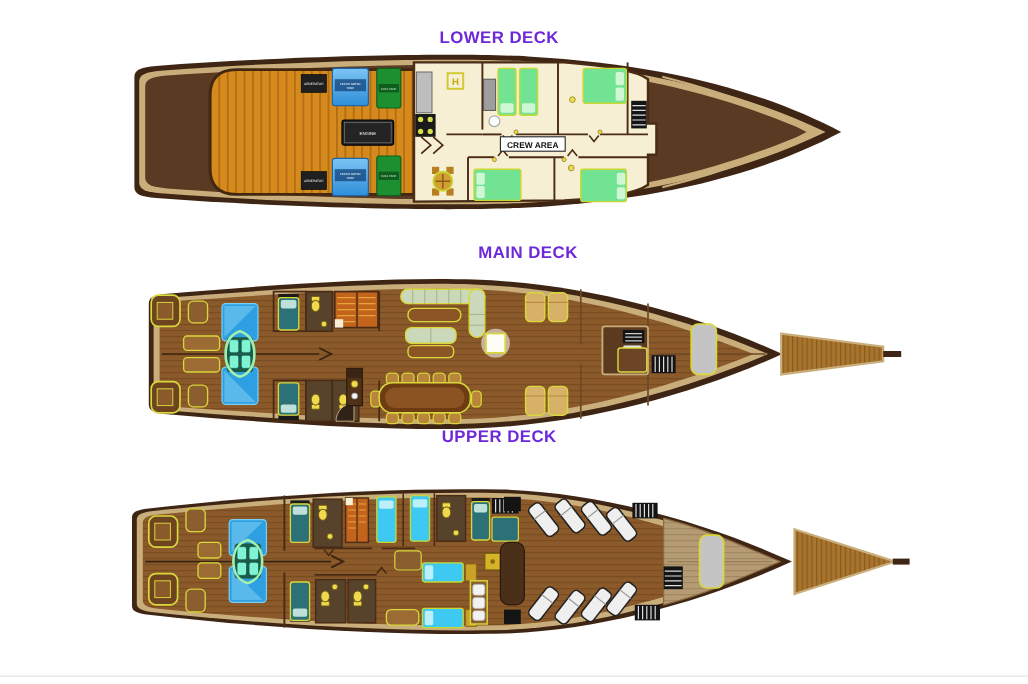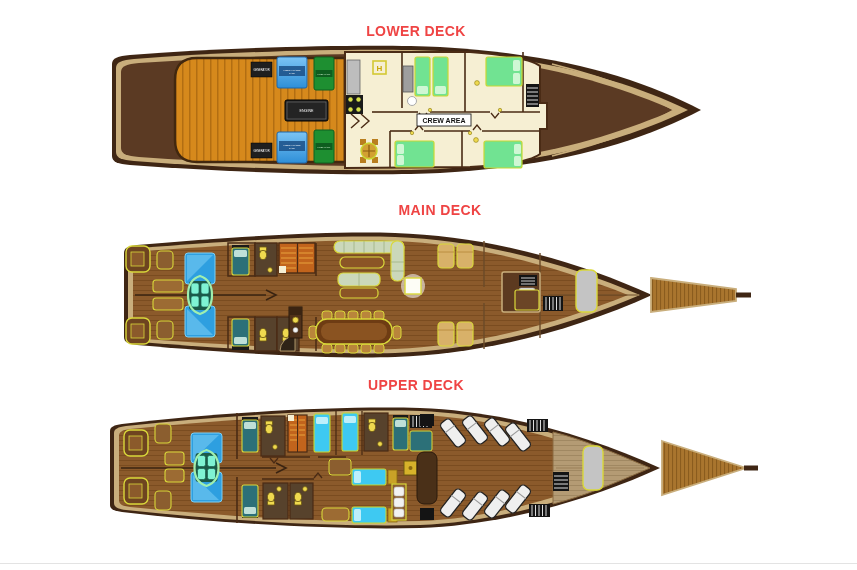--- a/index.html
+++ b/index.html
@@ -1,20 +1,20 @@
 <!DOCTYPE html>
 <html><head>
 <meta charset="utf-8">
 <style>
   html,body{margin:0;padding:0;background:#fff;}
   .canvas{position:relative;width:857px;height:570px;background:#fff;overflow:hidden;
           font-family:"Liberation Sans",sans-serif;}
   .deck-title{position:absolute;left:0;width:832px;text-align:center;
-              font-weight:bold;font-size:14px;letter-spacing:.4px;color:#ef4444;}
-  #t-lower{top:23px;} #t-main{top:202px;padding-left:24px;} #t-upper{top:377px;}
+              font-weight:bold;font-size:14px;letter-spacing:.4px;color:#6d28d9;}
+  #t-lower{top:23px;} #t-main{top:202px;padding-left:24px;} #t-upper{top:355px;}
   .bottom-line{position:absolute;left:0;right:0;top:563px;height:1px;background:#e3e3e3;}
   svg text{font-family:"Liberation Sans",sans-serif;}
 </style>
 </head>
 <body>
 
 <div class="canvas">
 
   <div class="deck-title" id="t-lower">LOWER DECK</div>
   <div class="deck-title" id="t-main">MAIN DECK</div>

